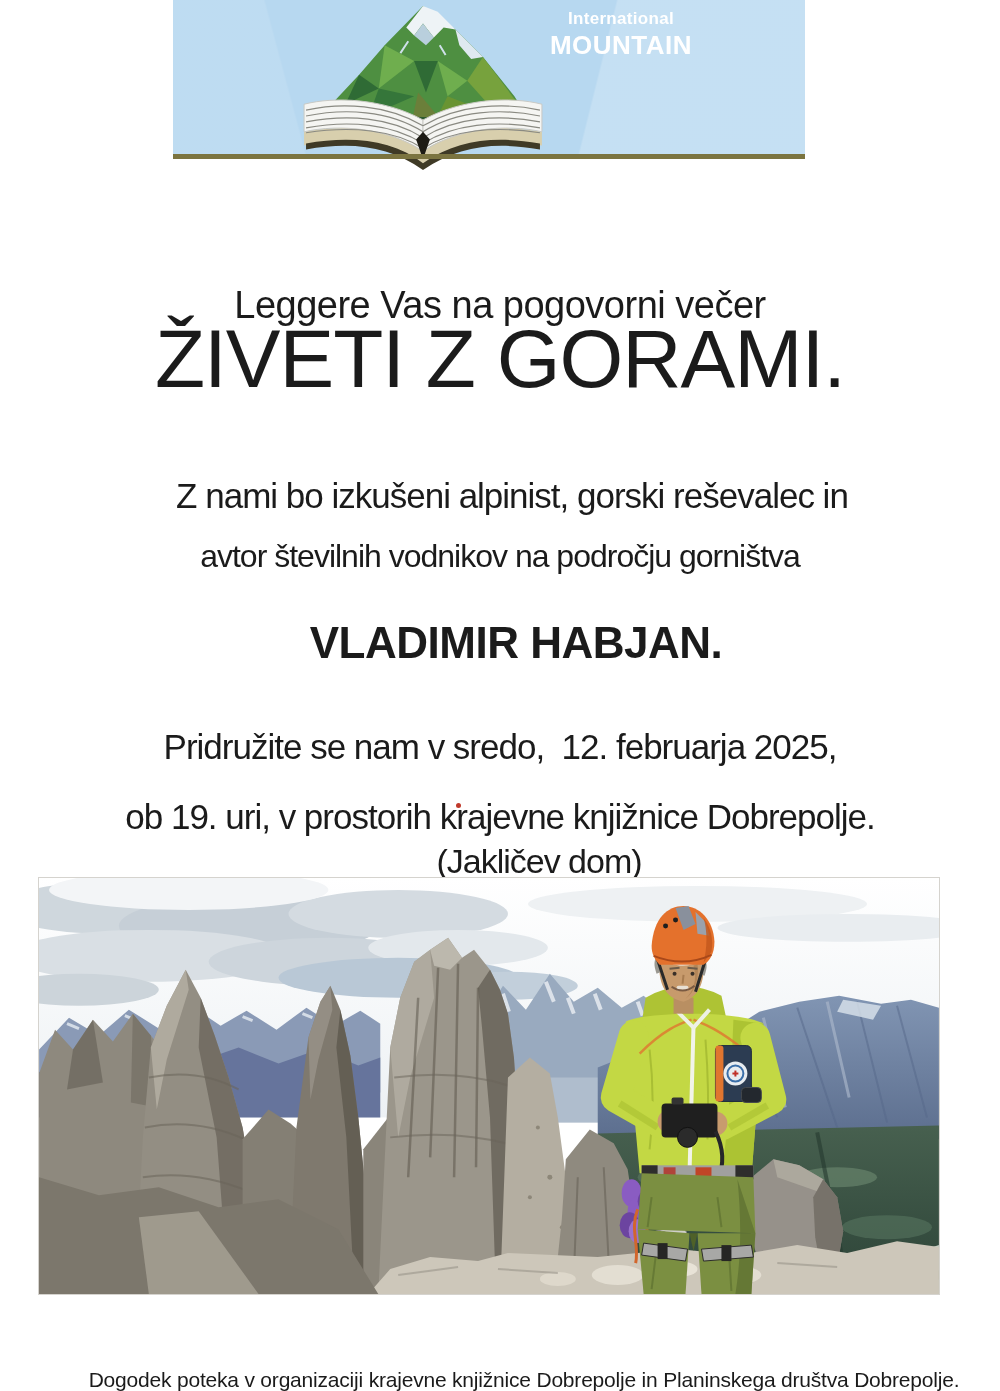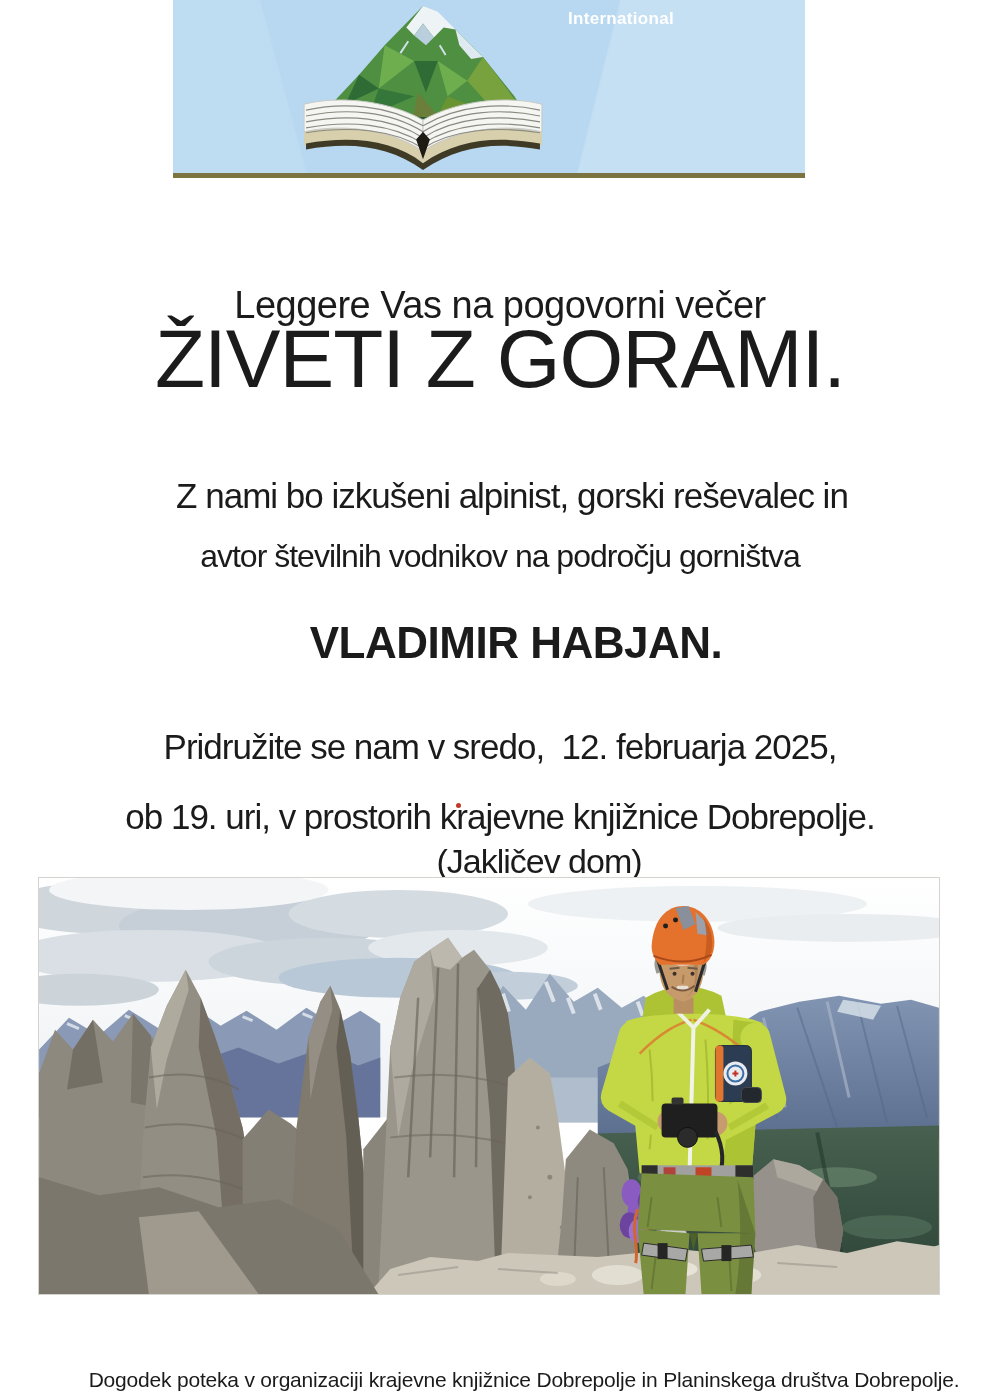--- a/index.html
+++ b/index.html
@@ -1,20 +1,20 @@
 <!DOCTYPE html>
 <html><head>
 <meta charset="utf-8">
 <style>
   html,body{margin:0;padding:0;background:#ffffff;}
   .page{position:relative;width:1000px;height:1391px;background:#ffffff;overflow:hidden;
         font-family:"Liberation Sans", sans-serif;color:#1b1b1b;}
 
   
-  .banner{position:absolute;left:173px;top:0;width:632px;height:178px;
+  .banner{position:absolute;left:173px;top:0;width:632px;height:159px;
     background:
       linear-gradient(104deg, rgba(255,255,255,0) 66%, rgba(255,255,255,0.20) 66.3%),
       linear-gradient(255deg, rgba(255,255,255,0) 80%, rgba(255,255,255,0.10) 80.3%),
       #b7d8f0;}
   .banner-line{position:absolute;left:0;bottom:0;width:100%;height:5px;background:#7b7440;}
   .logo-svg{position:absolute;left:115px;top:2px;width:270px;height:172px;}
   .banner-text{position:absolute;left:340px;top:10px;width:216px;text-align:center;line-height:1;}
   .imd-kicker{font-size:17px;font-weight:600;letter-spacing:.3px;margin-bottom:5px;}
   .imd-big{font-size:26px;font-weight:bold;letter-spacing:.5px;margin-bottom:3px;}
   .imd-sub{font-size:15px;font-weight:bold;line-height:18px;letter-spacing:-0.2px;}
@@ -83,20 +83,21 @@
           <path d="M135,138 C168,117 212,114 254,122"></path>
           <path d="M135,144 C166,124 210,120 254,128"></path>
           <path d="M135,149 C164,130 208,126 254,133"></path>
         </g>
         <path d="M128,140 L135,160 L142,140 L135,132 z" fill="#1d1b14"></path>
       </g>
     </svg>
 
     <div class="banner-text">
       <div class="imd-kicker" style="color: rgb(255, 255, 255);">International</div>
+      <div class="imd-big" style="color: rgb(255, 255, 255);">MOUNTAIN</div>
     </div>
 
     <div class="banner-line" style="background-color: rgb(123, 116, 64);"></div>
   </header>
 
   <main>
     <p class="tline intro">Leggere Vas na pogovorni večer</p>
     <h1 class="tline title">ŽIVETI Z GORAMI.</h1>
     <p class="tline body1">Z nami bo izkušeni alpinist, gorski reševalec in</p>
     <p class="tline body2">avtor številnih vodnikov na področju gorništva</p>

